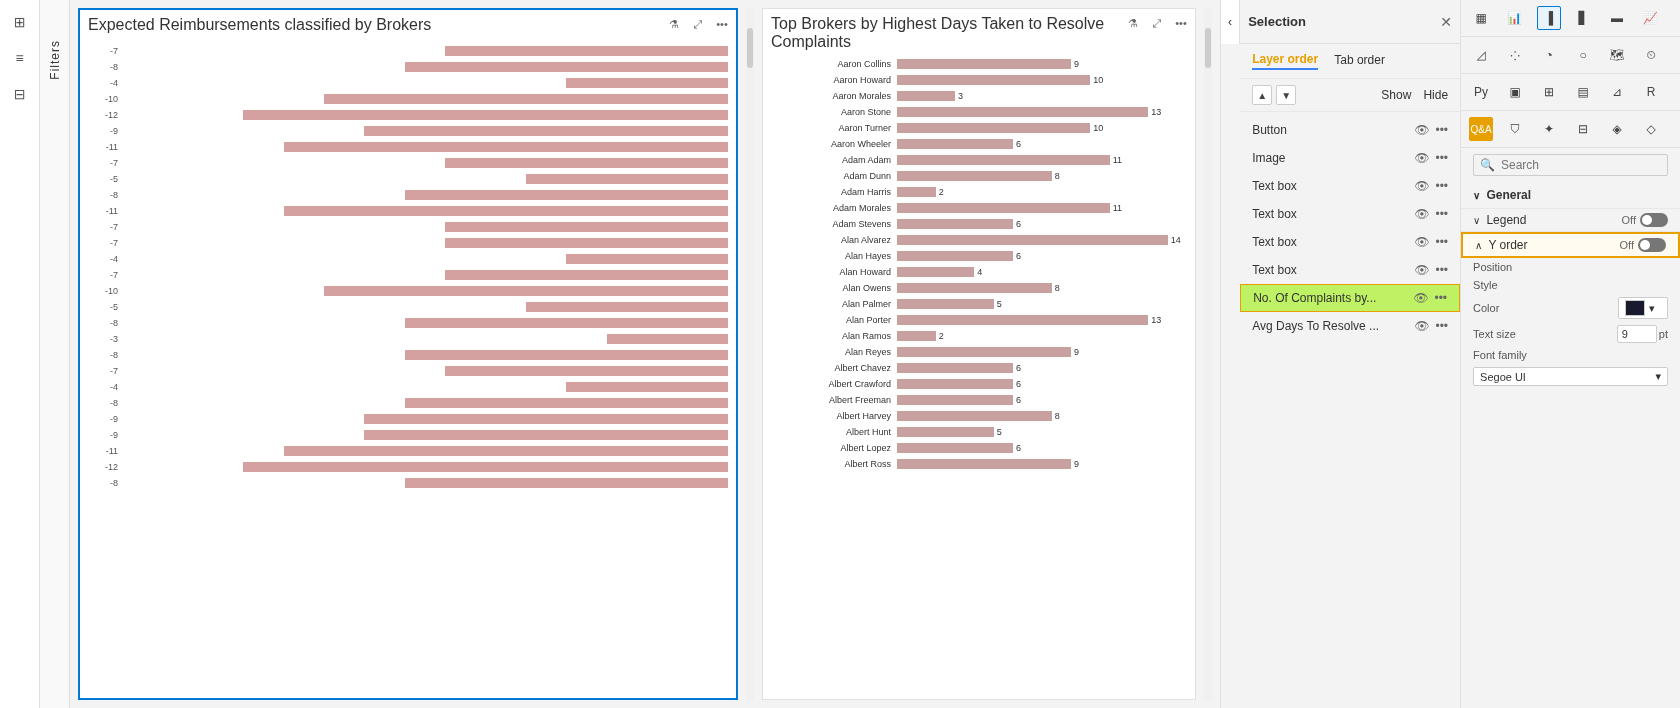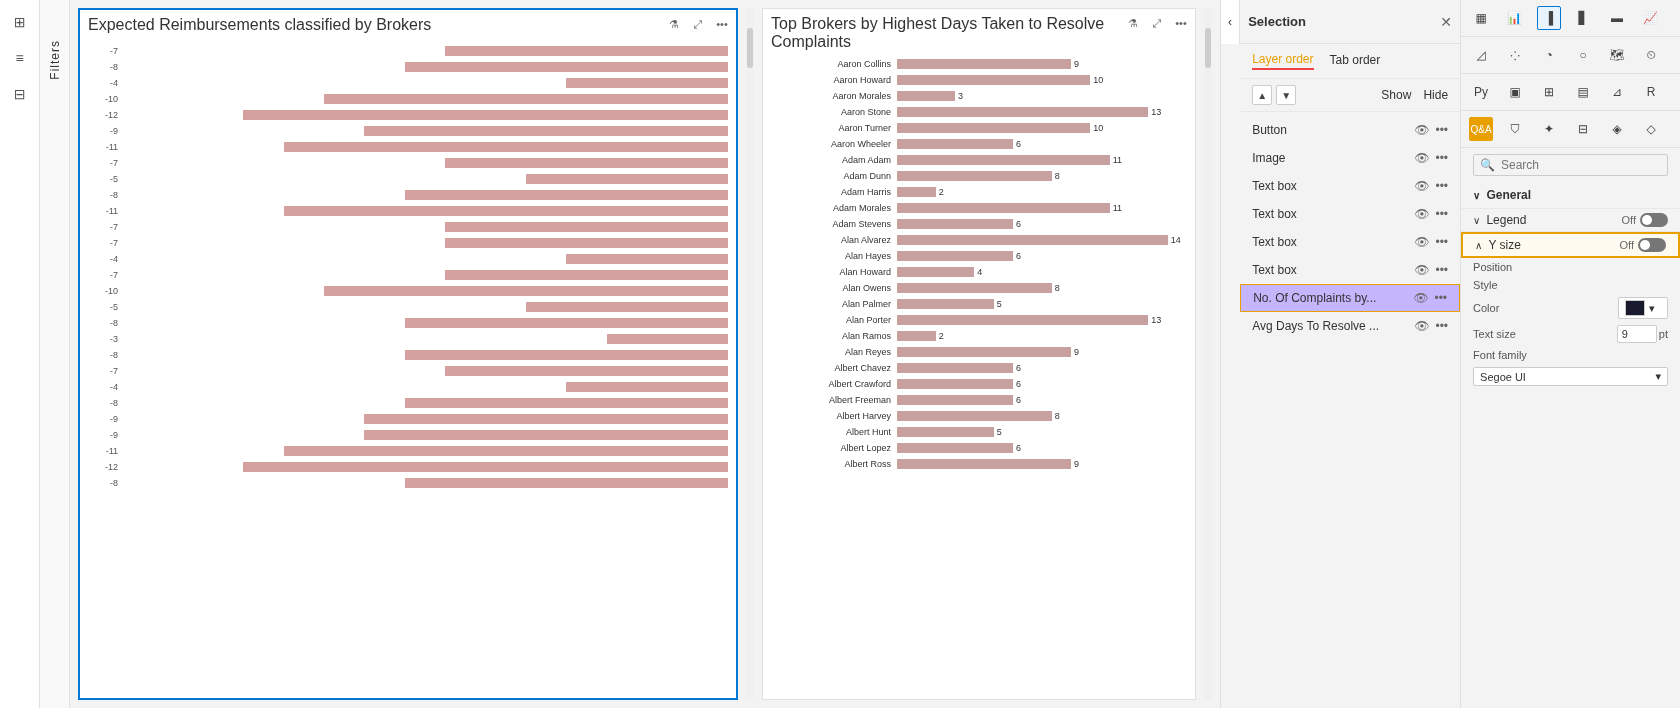--- a/index.html
+++ b/index.html
@@ -220,21 +220,22 @@
 
     .order-tab {
       font-size: 12px;
       color: #333;
       cursor: pointer;
       padding-bottom: 2px;
     }
 
     .order-tab.active {
       color: #e8a000;
-      border-bottom: 2px solid #ef4444;
+      border-bottom: 2px solid #3b82f6;
+      font-weight: bold;
     }
 
     
     .show-hide-row {
       display: flex;
       align-items: center;
       padding: 6px 12px;
       gap: 8px;
       border-bottom: 1px solid #e8e8e8;
     }
@@ -280,21 +281,21 @@
       align-items: center;
       padding: 4px 12px;
       font-size: 12px;
       color: #333;
       height: 28px;
       cursor: pointer;
       position: relative;
     }
 
     .layer-item.highlighted {
-      background: #c4b5fd;
+      background: #bef264;
       border: 1px solid #e8a000;
       align-items: center;
     }
 
     .layer-name {
       flex: 1;
       font-size: 12px;
       color: #333;
     }
 
@@ -1082,21 +1083,21 @@
           <div class="toggle-track">
             <div class="toggle-thumb"></div>
           </div>
         </div>
       </div>
     </div>
 
     <div class="format-section y-axis-highlighted">
       <div class="format-toggle-row">
         <span class="chevron" style="margin-right:6px;font-size:10px;">∧</span>
-        <span class="toggle-label">Y size</span>
+        <span class="toggle-label">Y order</span>
         <div class="toggle-switch">
           <span class="toggle-off">Off</span>
           <div class="toggle-track">
             <div class="toggle-thumb"></div>
           </div>
         </div>
       </div>
     </div>
 
     <div class="format-row">

